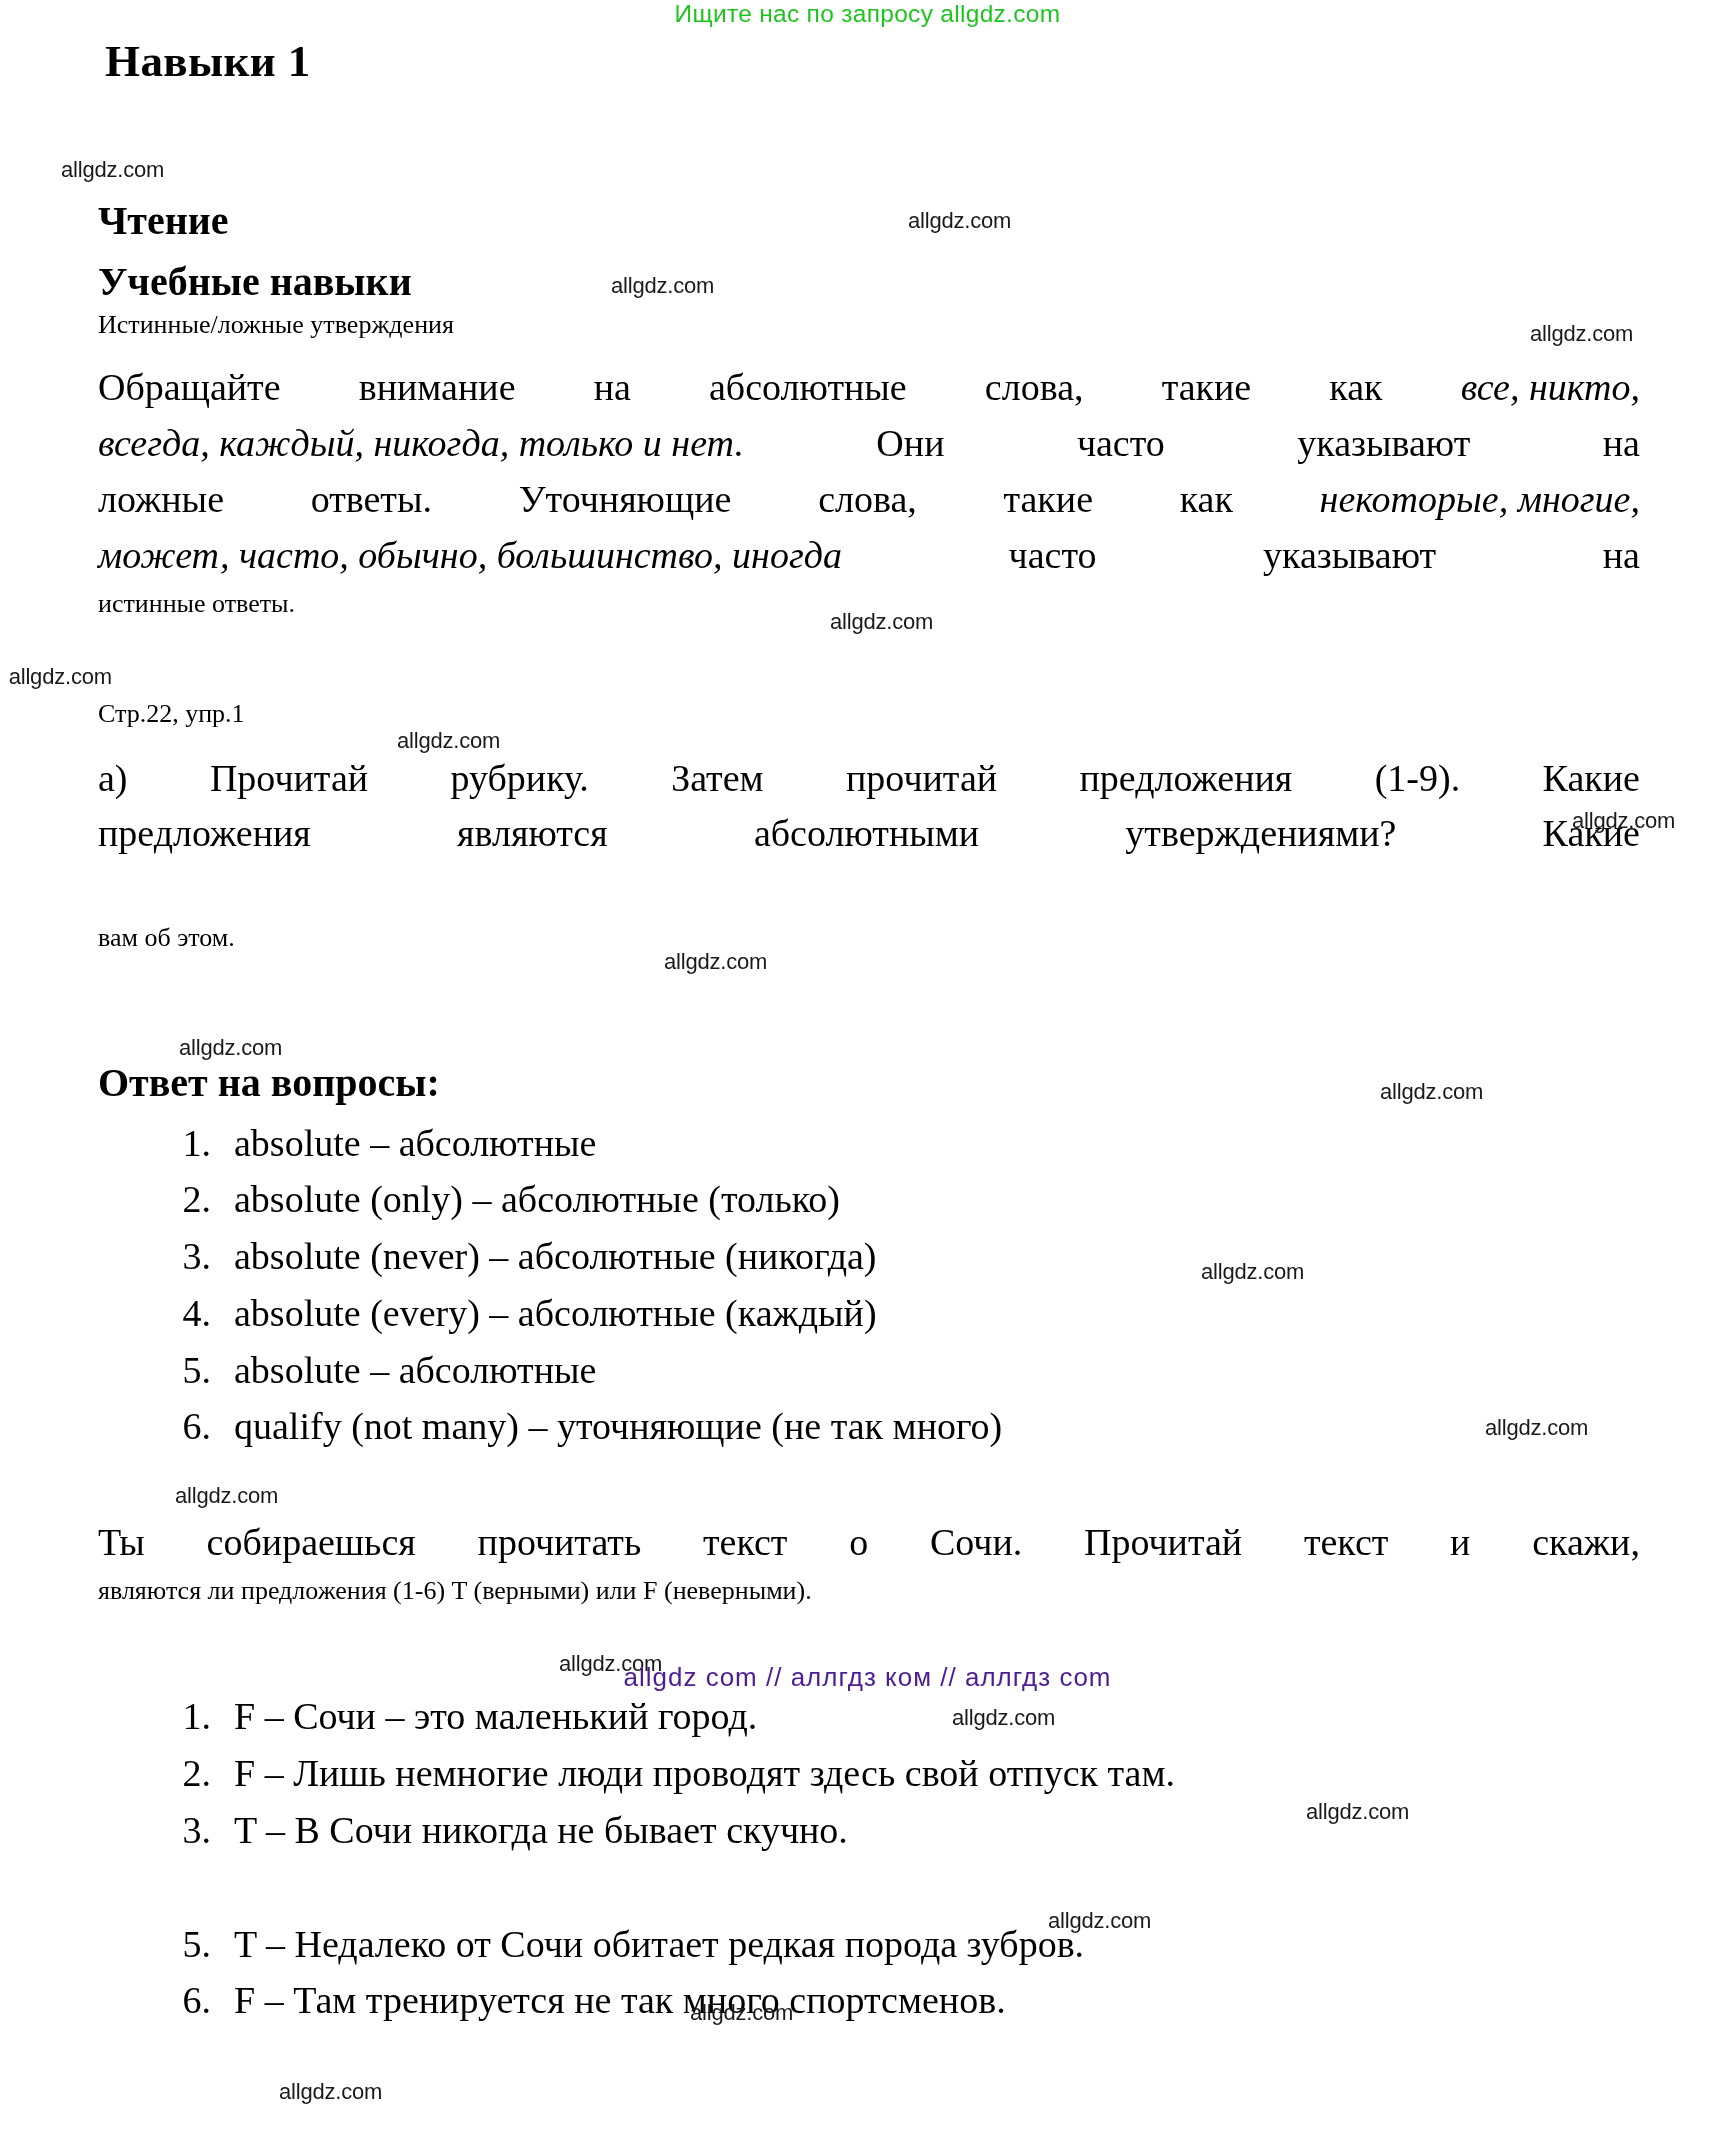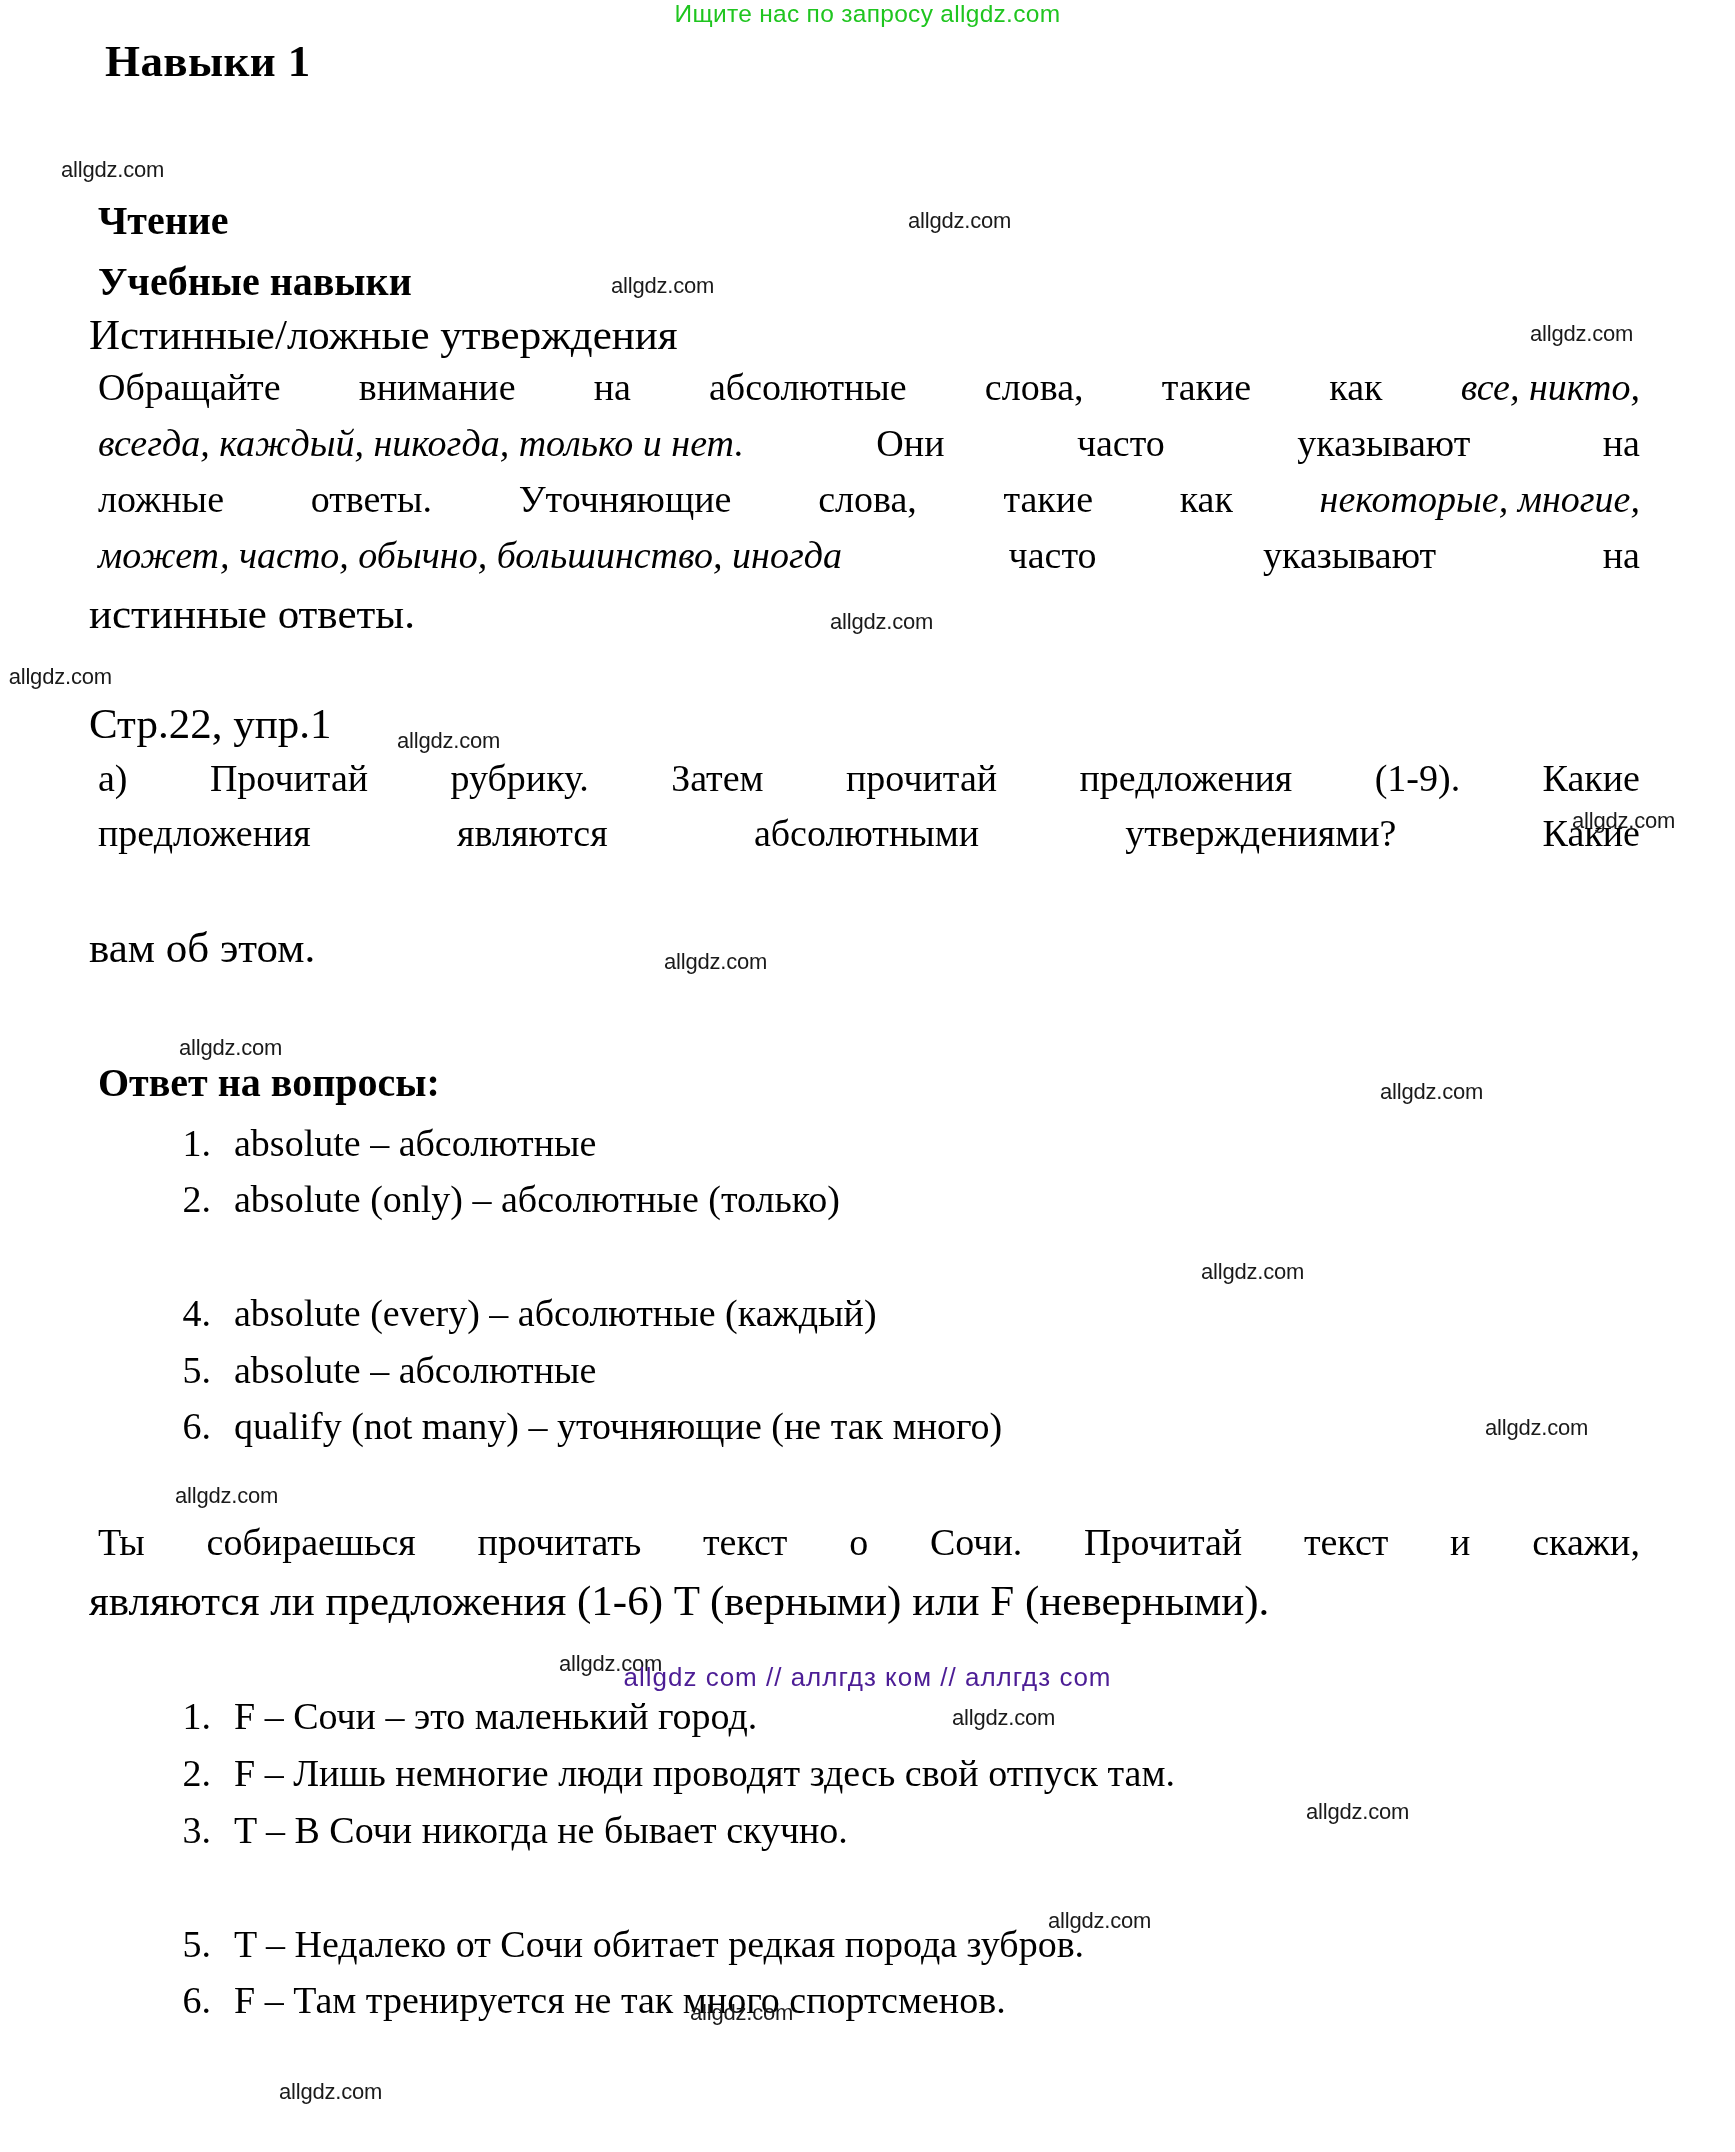--- a/index.html
+++ b/index.html
@@ -75,22 +75,22 @@
   .h-sub {
     position: absolute;
     left: 98px;
     font-size: 40px;
     font-weight: bold;
     white-space: nowrap;
   }
 
   .line {
     position: absolute;
-    left: 89px;
-    font-size: 43px;
+    left: 98px;
+    font-size: 26px;
     white-space: nowrap;
   }
 
   
   .jline {
     position: absolute;
     left: 98px;
     width: 1542px;
     font-size: 38px;
     display: flex;
@@ -194,20 +194,23 @@
 
   <div class="line" style="top:923px;">вам об этом.</div>
 
   <div class="h-sub" style="top:1059px;">Ответ на вопросы:</div>
 
   <div class="li" style="left:157px; top:1121px;">
     <span class="num">1.</span><span>absolute – абсолютные</span>
   </div>
   <div class="li" style="left:157px; top:1177px;">
     <span class="num">2.</span><span>absolute (only) – абсолютные (только)</span>
+  </div>
+  <div class="li" style="left:157px; top:1234px;">
+    <span class="num">3.</span><span>absolute (never) – абсолютные (никогда)</span>
   </div>
   <div class="li" style="left:157px; top:1291px;">
     <span class="num">4.</span><span>absolute (every) – абсолютные (каждый)</span>
   </div>
   <div class="li" style="left:157px; top:1348px;">
     <span class="num">5.</span><span>absolute – абсолютные</span>
   </div>
   <div class="li" style="left:157px; top:1404px;">
     <span class="num">6.</span><span>qualify (not many) – уточняющие (не так много)</span>
   </div>

